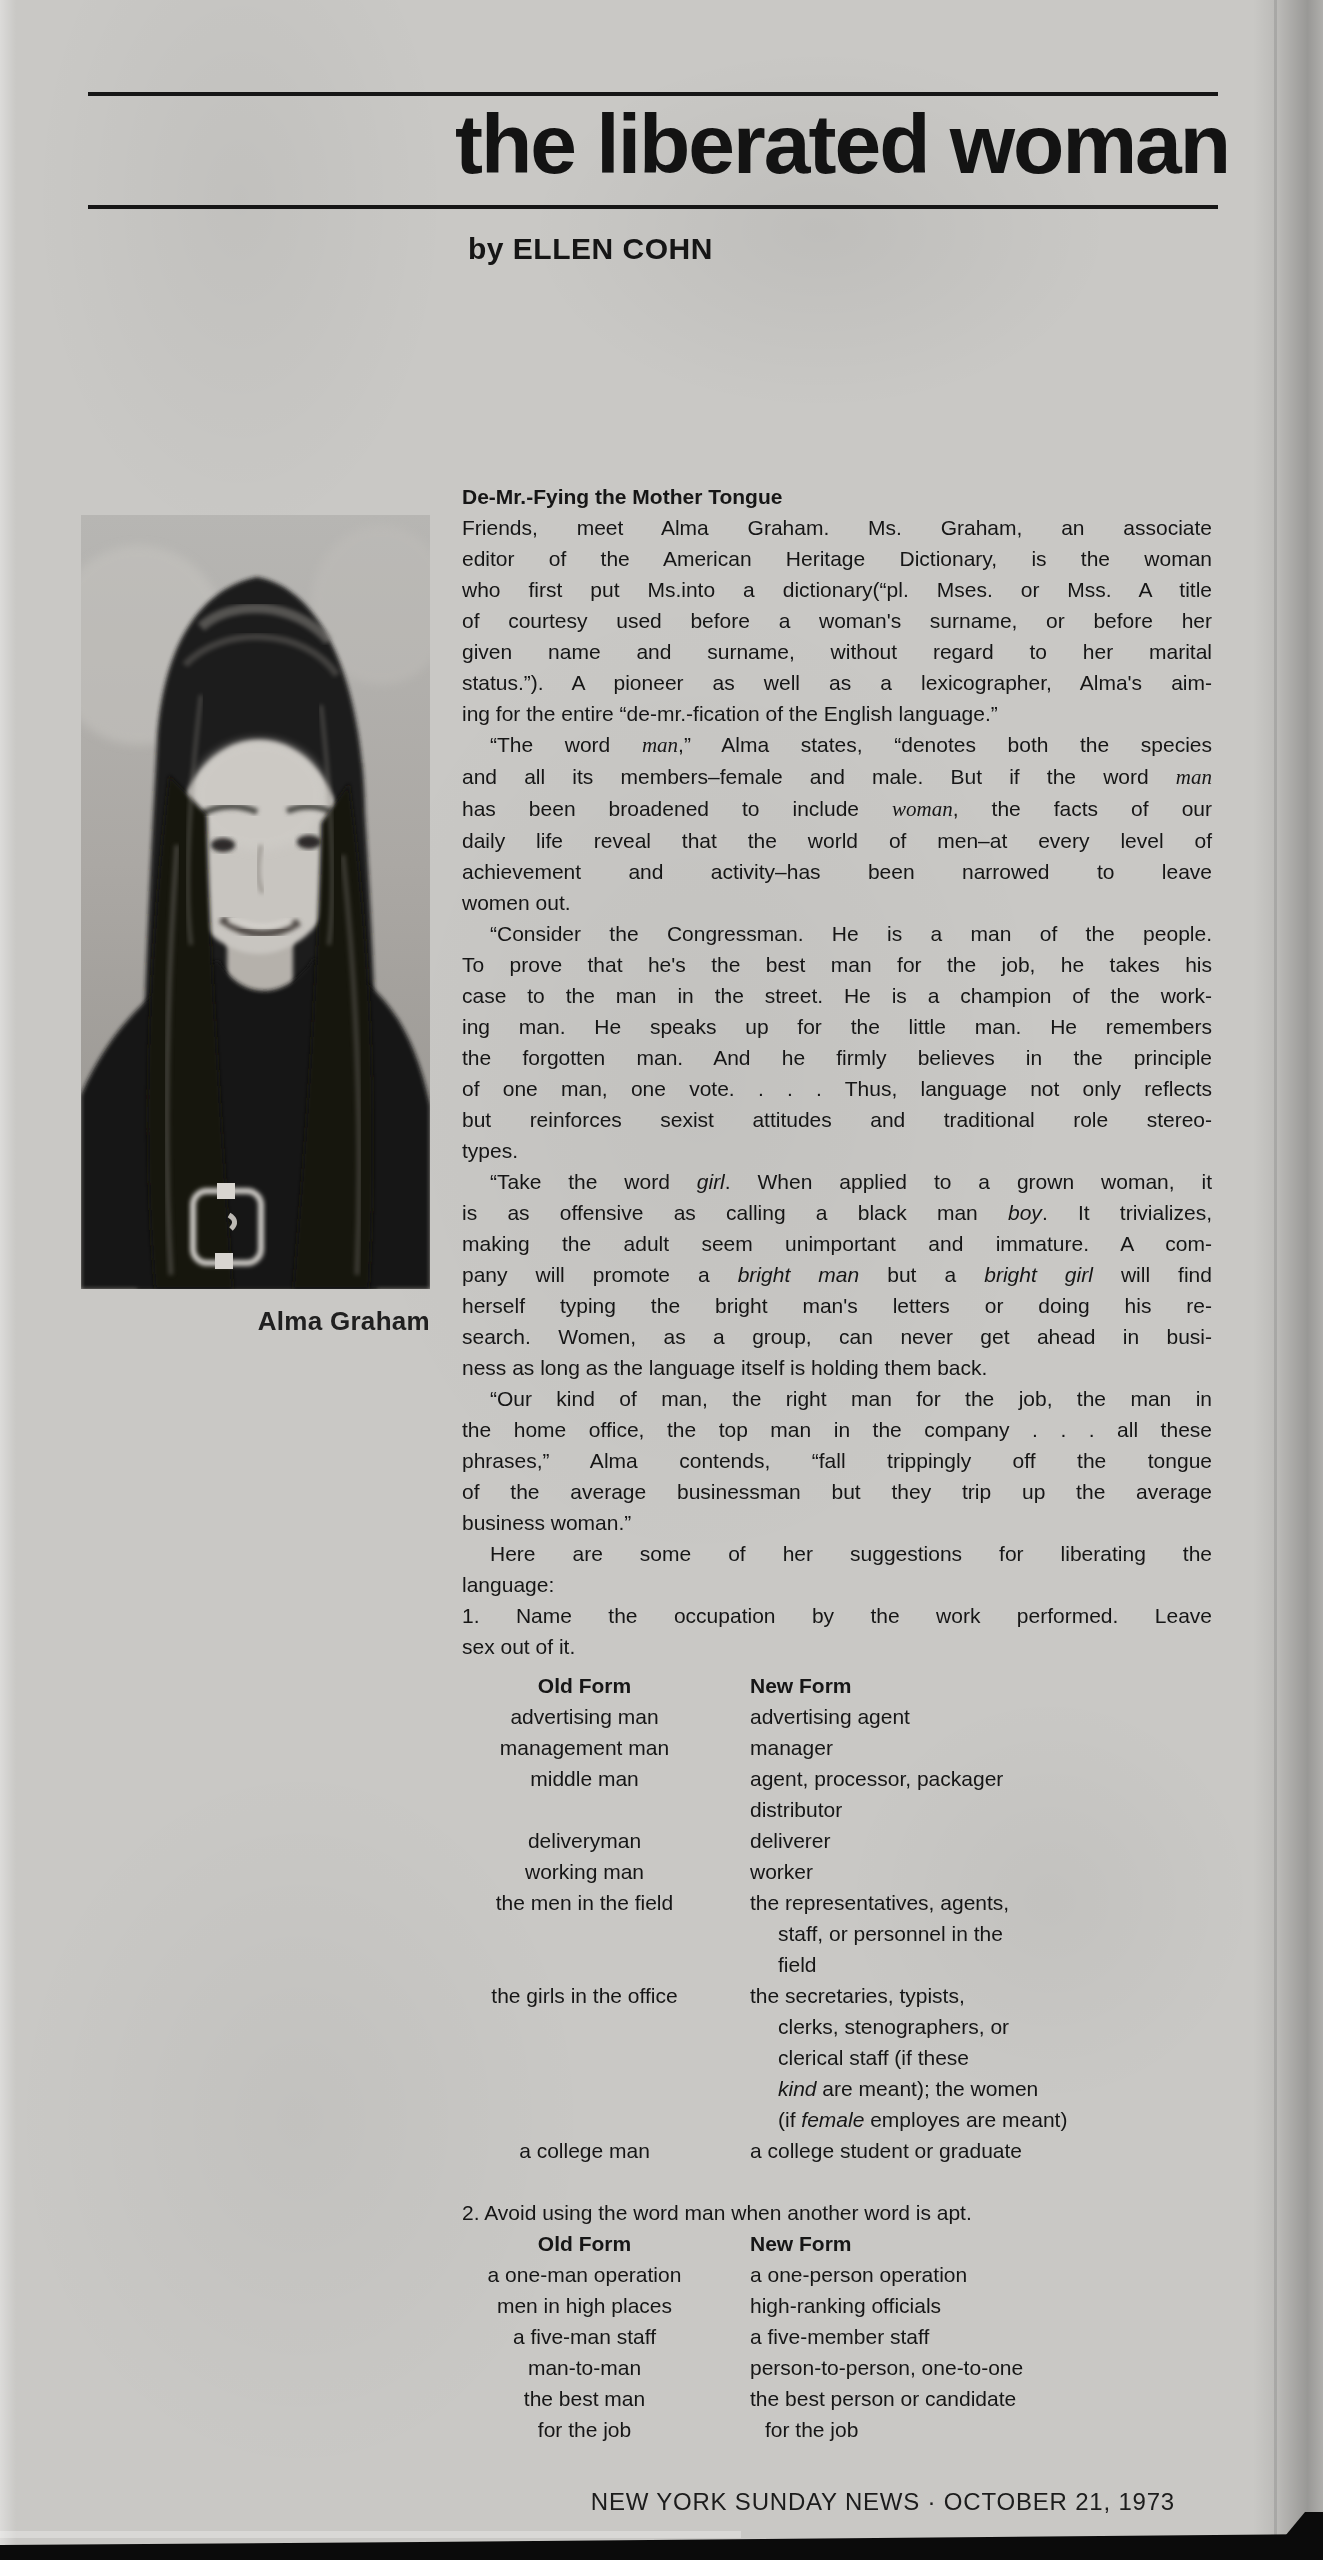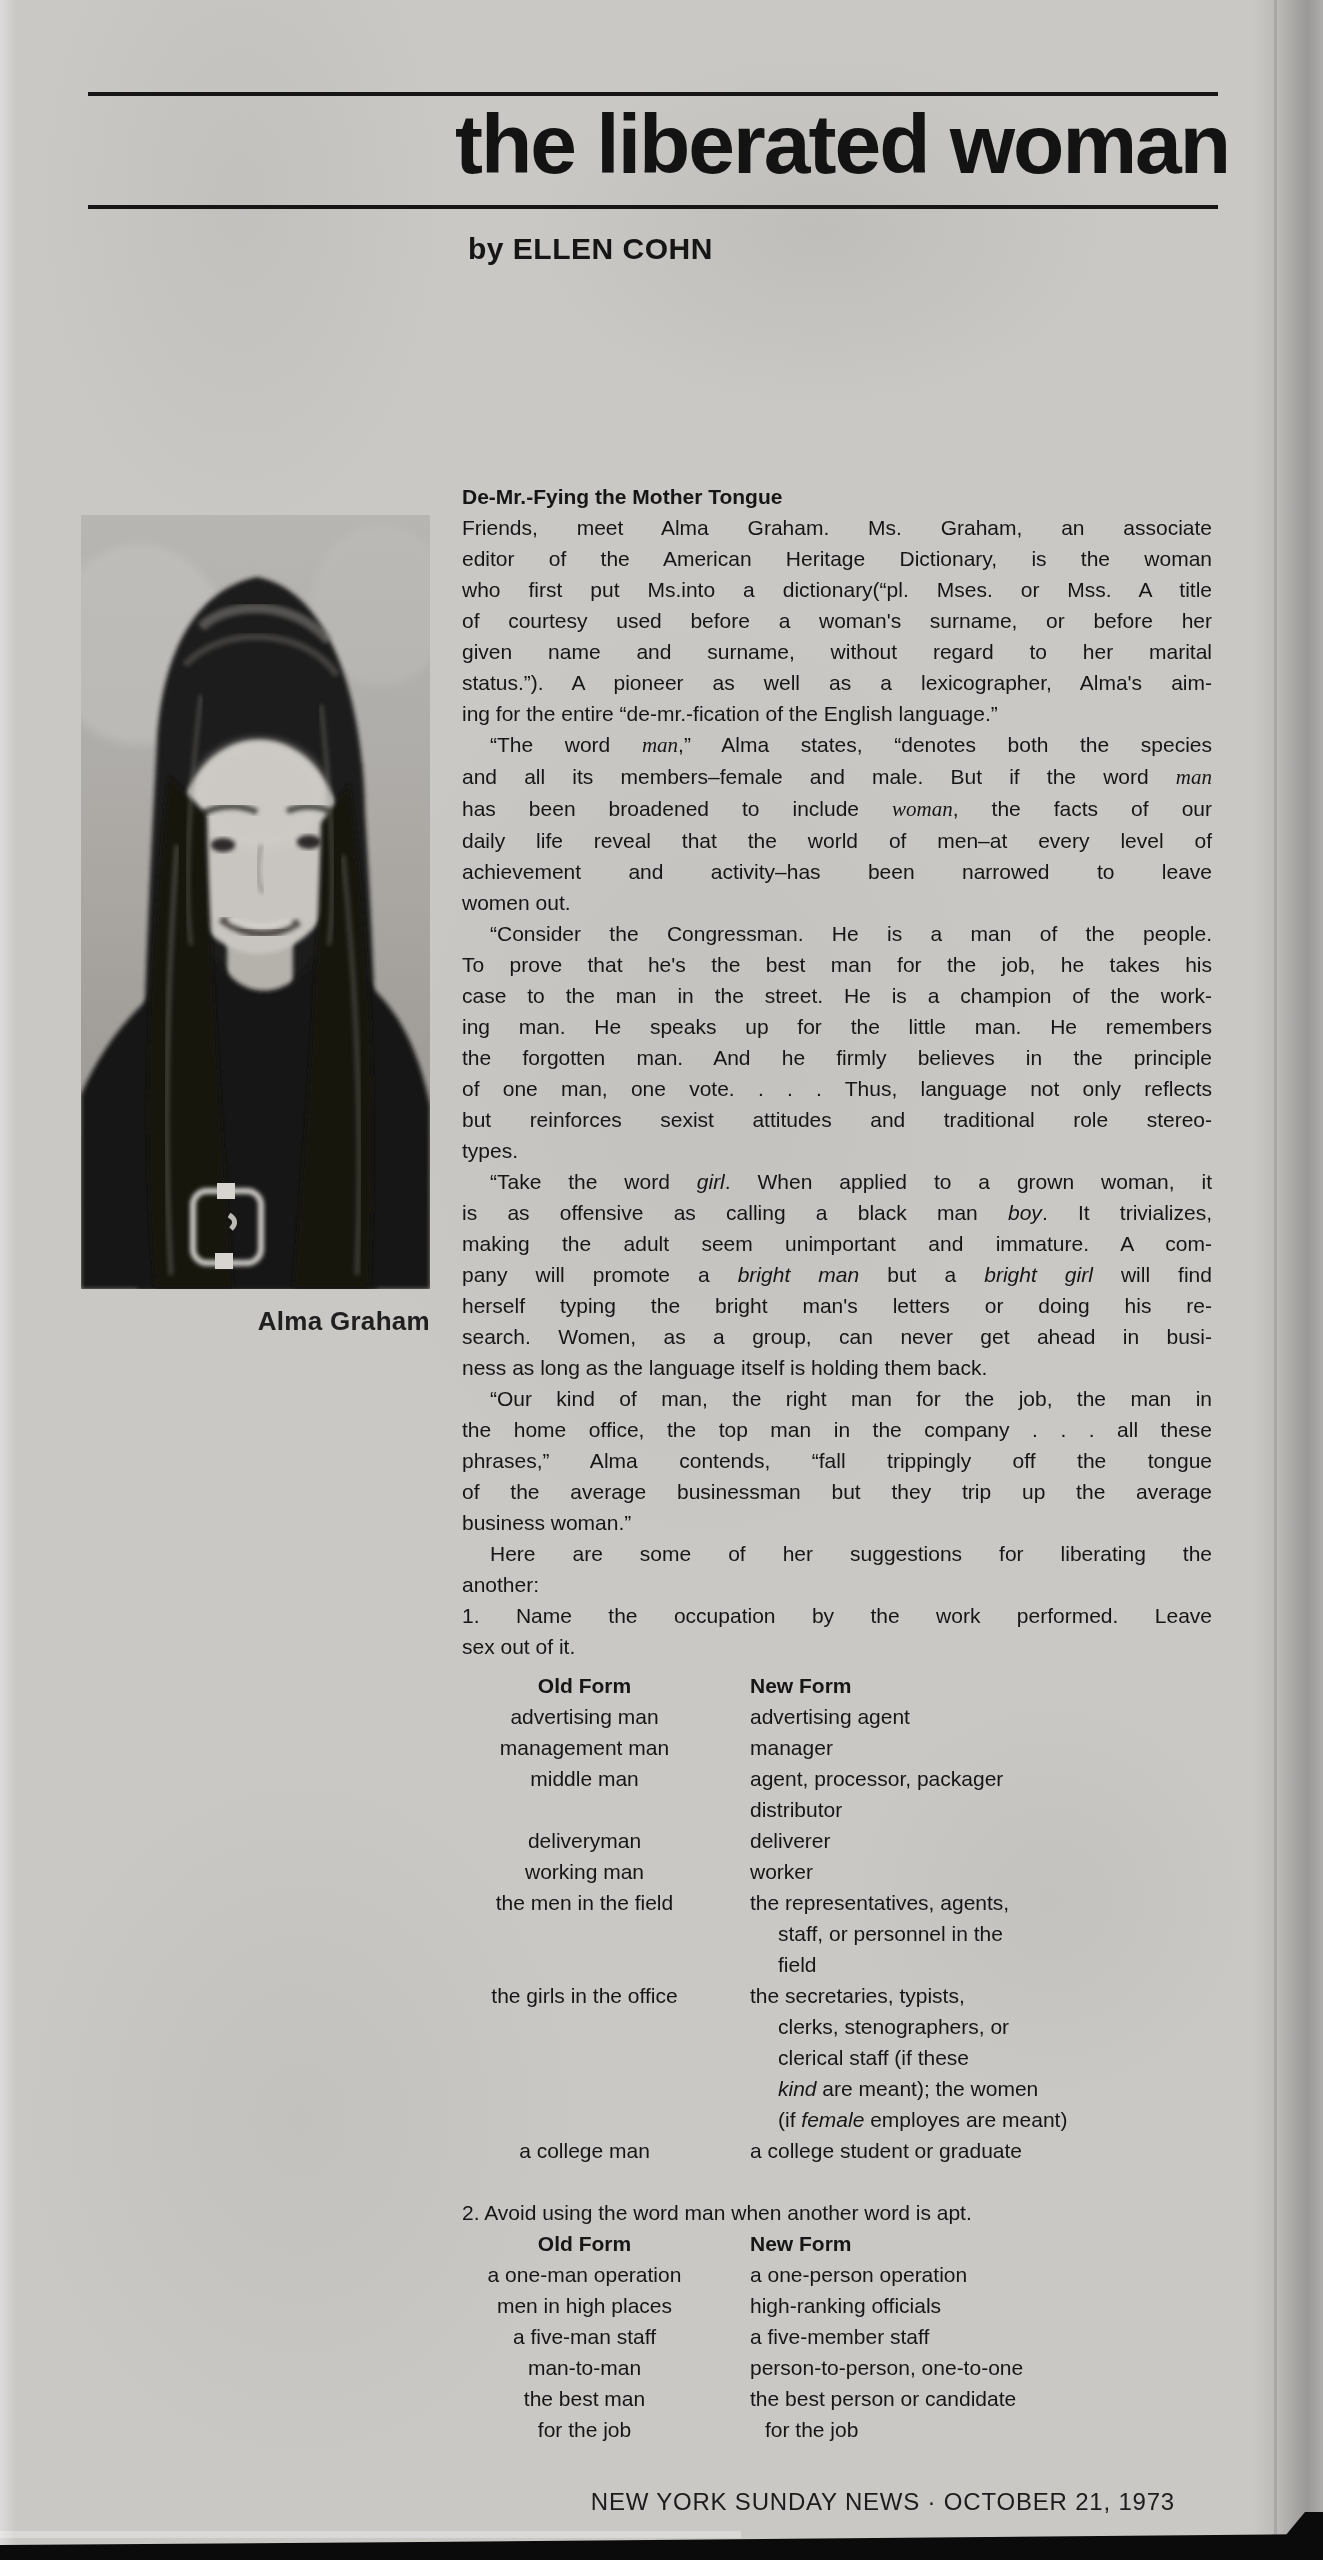--- a/index.html
+++ b/index.html
@@ -170,21 +170,21 @@
         </div>
         <div>
           <div class="bline findent">“Our kind of man, the right man for the job, the man in</div>
           <div class="bline">the home office, the top man in the company . . . all these</div>
           <div class="bline">phrases,” Alma contends, “fall trippingly off the tongue</div>
           <div class="bline">of the average businessman but they trip up the average</div>
           <div class="bline lastline">business woman.”</div>
         </div>
         <div>
           <div class="bline findent">Here are some of her suggestions for liberating the</div>
-          <div class="bline lastline">another:</div>
+          <div class="bline lastline">language:</div>
         </div>
         <div>
           <div class="bline">1. Name the occupation by the work performed. Leave</div>
           <div class="bline lastline">sex out of it.</div>
         </div>
       </div>
     <div class="wordtable first">
         <div class="trow">
           <span class="oldcell thead-cell">Old Form</span>
           <span class="newcell thead-cell">New Form</span>

